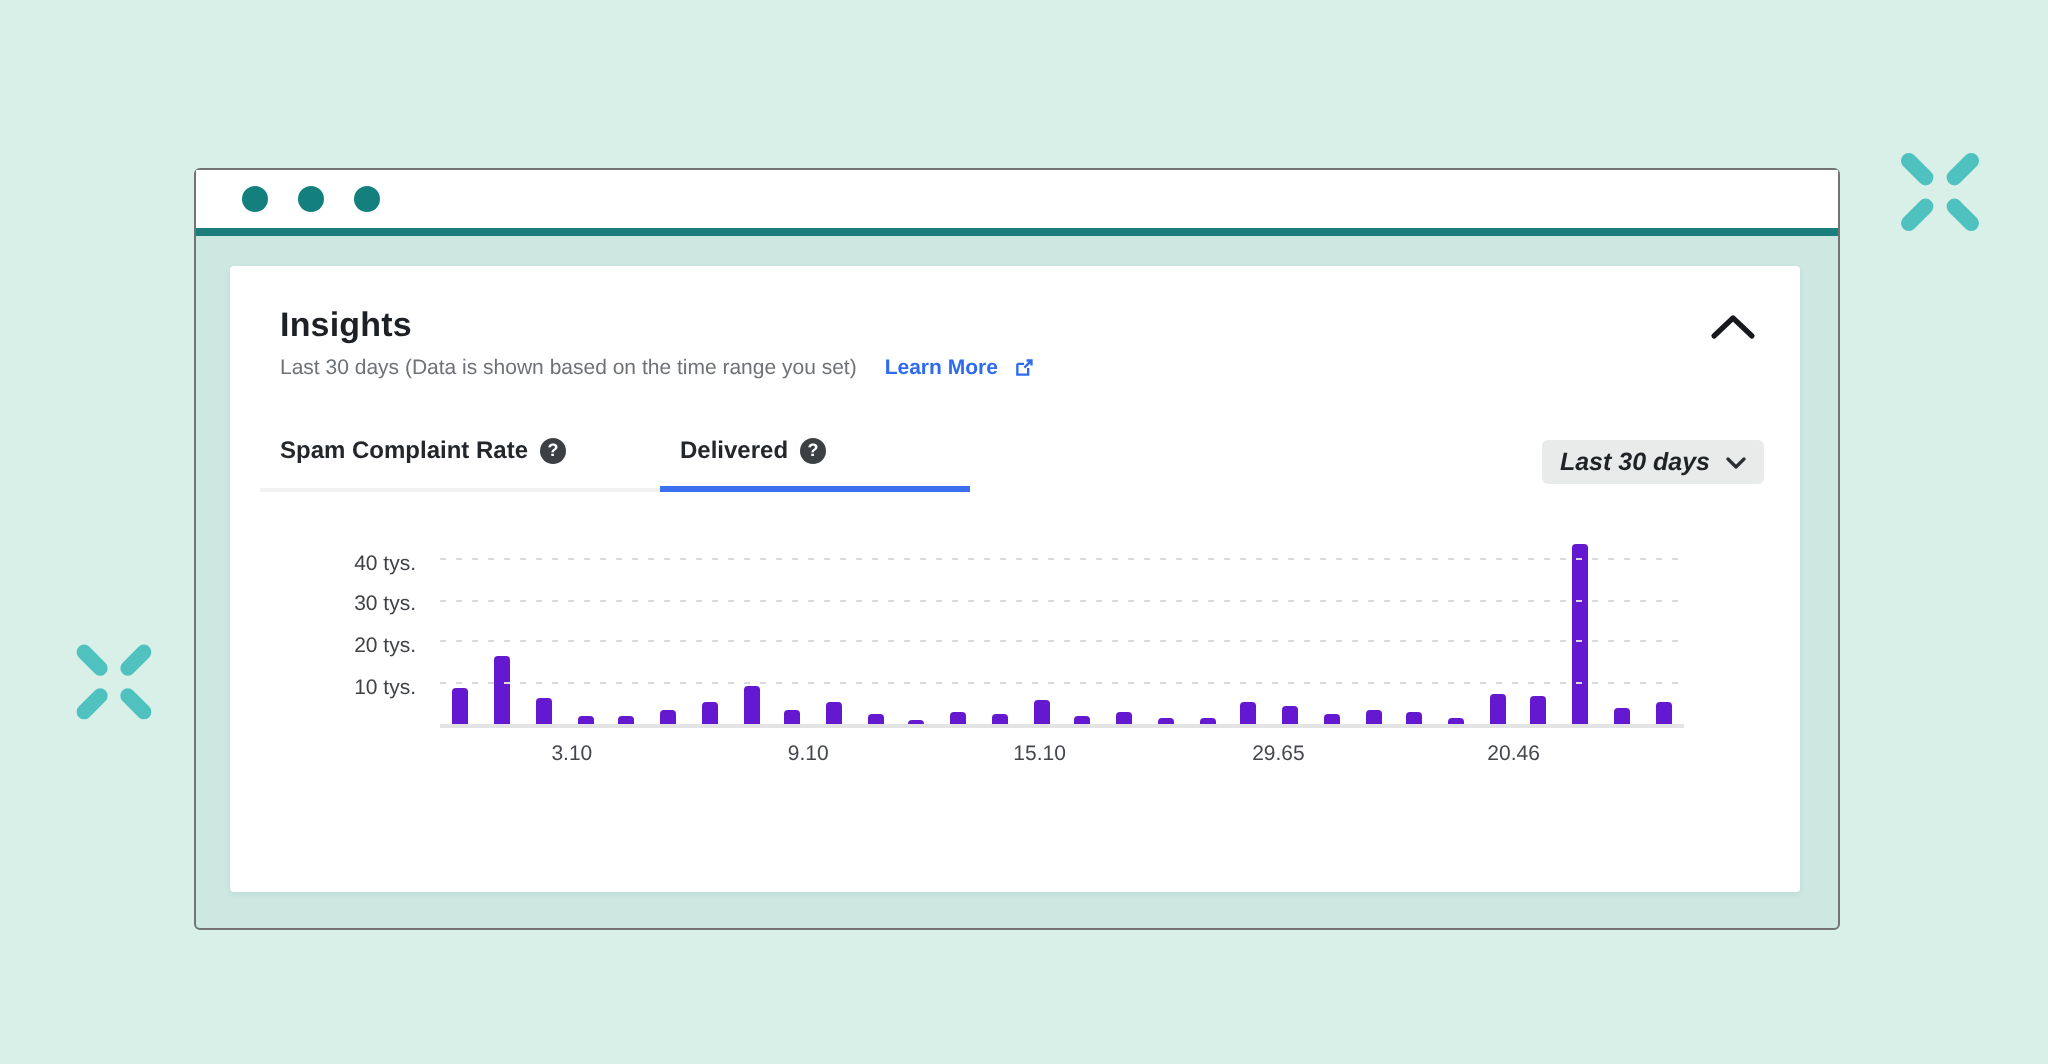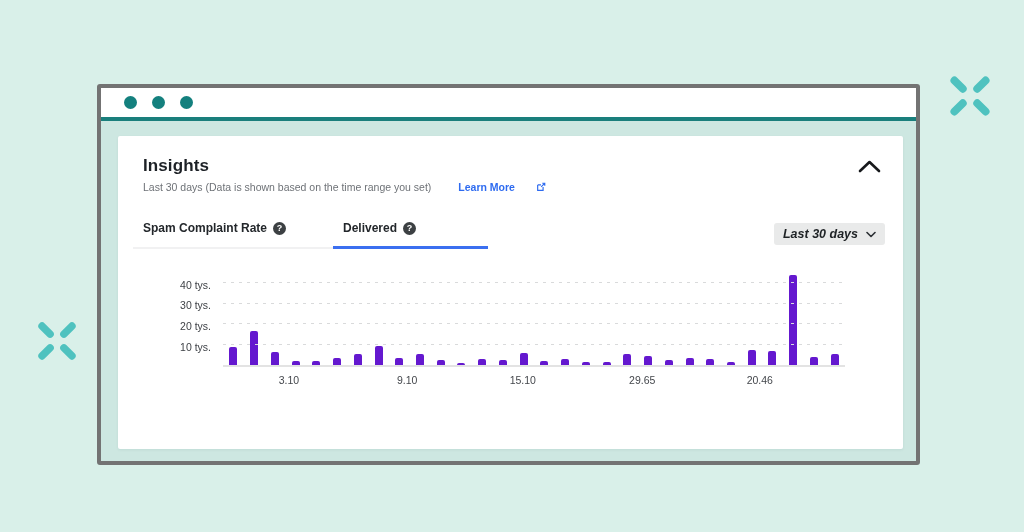--- a/index.html
+++ b/index.html
@@ -5,35 +5,35 @@
   * { margin:0; padding:0; box-sizing:border-box; }
   html,body { width:1024px; height:532px; }
   body { font-family:"Liberation Sans", sans-serif; background:#d9f0e9; position:relative; overflow:hidden; }
 
   .sparkle { position:absolute; }
   .sparkle-left  { left:34px;  top:318px; width:46px; height:46px; }
   .sparkle-right { left:946px; top:72px;  width:48px; height:48px; }
 
   .browser {
     position:absolute; left:97px; top:84px; width:823px; height:381px;
-    border:4px solid #737373; border-radius:3px; background:#cde7e1;
+    border:1px solid #737373; border-radius:3px; background:#cde7e1;
   }
   .titlebar { height:33px; background:#ffffff; border-bottom:4px solid #1a7f7c;
     display:flex; align-items:center; padding-left:23px; gap:15px; }
   .dot { width:13px; height:13px; border-radius:50%; background:#14807e; }
 
   .viewport { position:relative; height:336px; }
   .card {
     position:absolute; left:17px; top:15px; width:785px; height:313px;
     background:#ffffff; border-radius:2px; box-shadow:0 1px 3px rgba(20,70,70,0.07);
   }
 
   .card-head { position:relative; padding:20px 22px 0 25px; }
   .card-title { font-size:17px; font-weight:800; color:#1d2126; letter-spacing:0.1px; }
-  .card-sub { margin-top:5px; font-size:10.5px; color:#6e7277; display:flex; align-items:center; gap:21px; }
+  .card-sub { margin-top:5px; font-size:10.5px; color:#6e7277; display:flex; align-items:center; gap:8px; }
   .learn-more { color:#2e6bf0; font-weight:700; text-decoration:none; margin-left:6px; cursor:pointer; }
   .ext-icon { width:10px; height:10px; display:inline-block; }
   .collapse-btn { position:absolute; right:22px; top:24px; background:none; border:none; cursor:pointer; line-height:0; }
 
   .metrics-row { position:relative; margin-top:28px; width:100%; }
   .tabs { display:flex; margin-left:15px; width:fit-content; border-bottom:2px solid #f1f1f2; }
   .tab { padding:0 10px 11px 10px; cursor:pointer; margin-bottom:-2px; }
   .tab-1 { width:200px; }
   .tab-2 { width:155px; border-bottom:3px solid #3b6ff0; }
   .tab-label-row { display:flex; align-items:center; gap:6px; }

